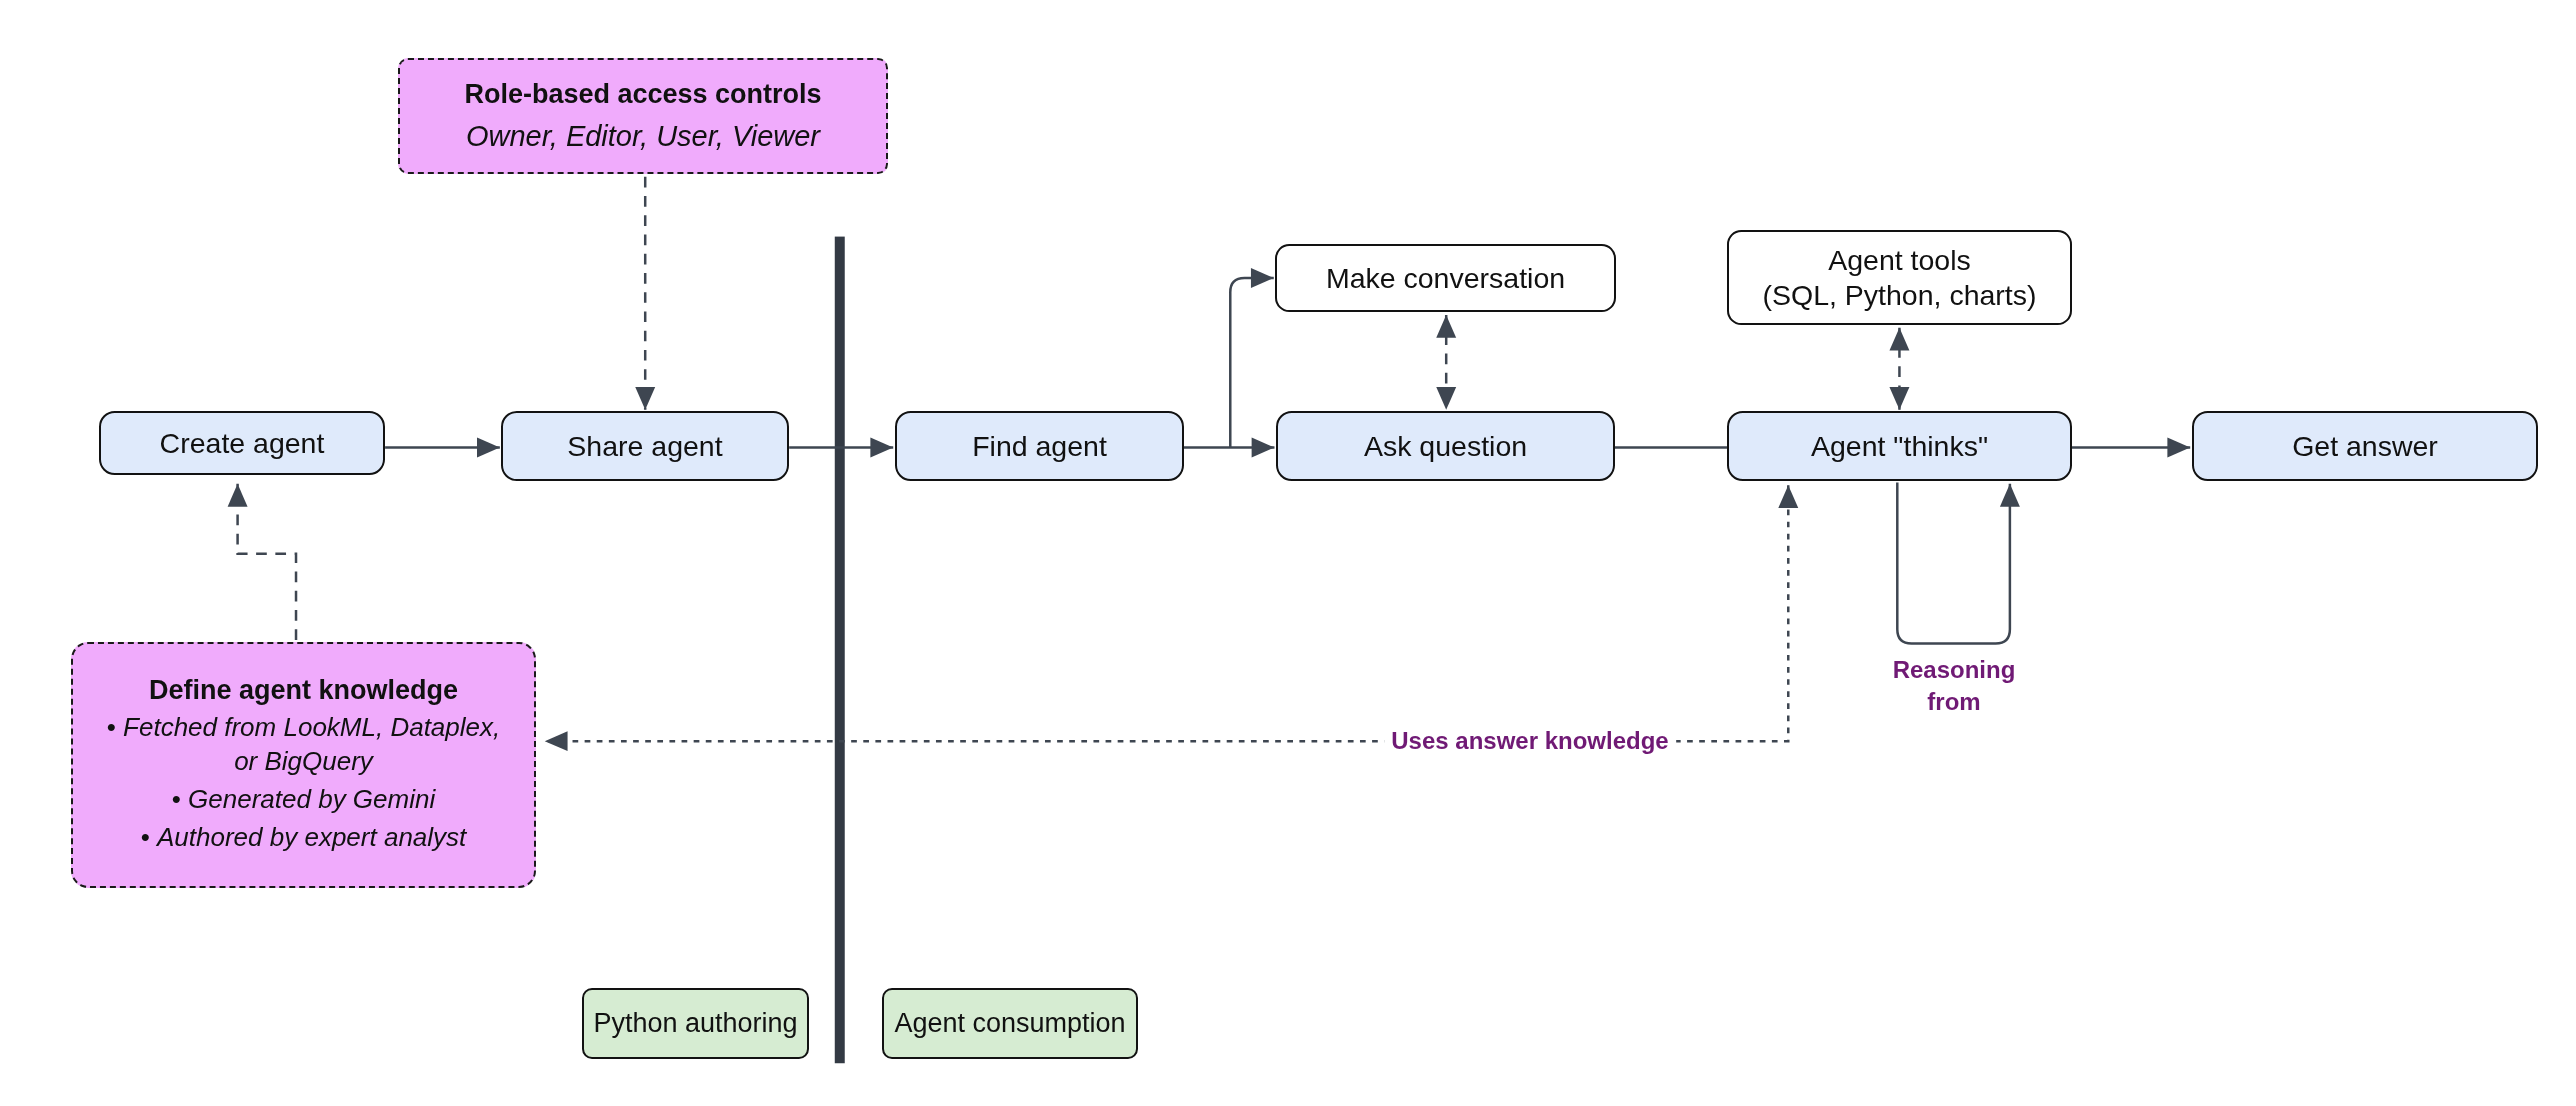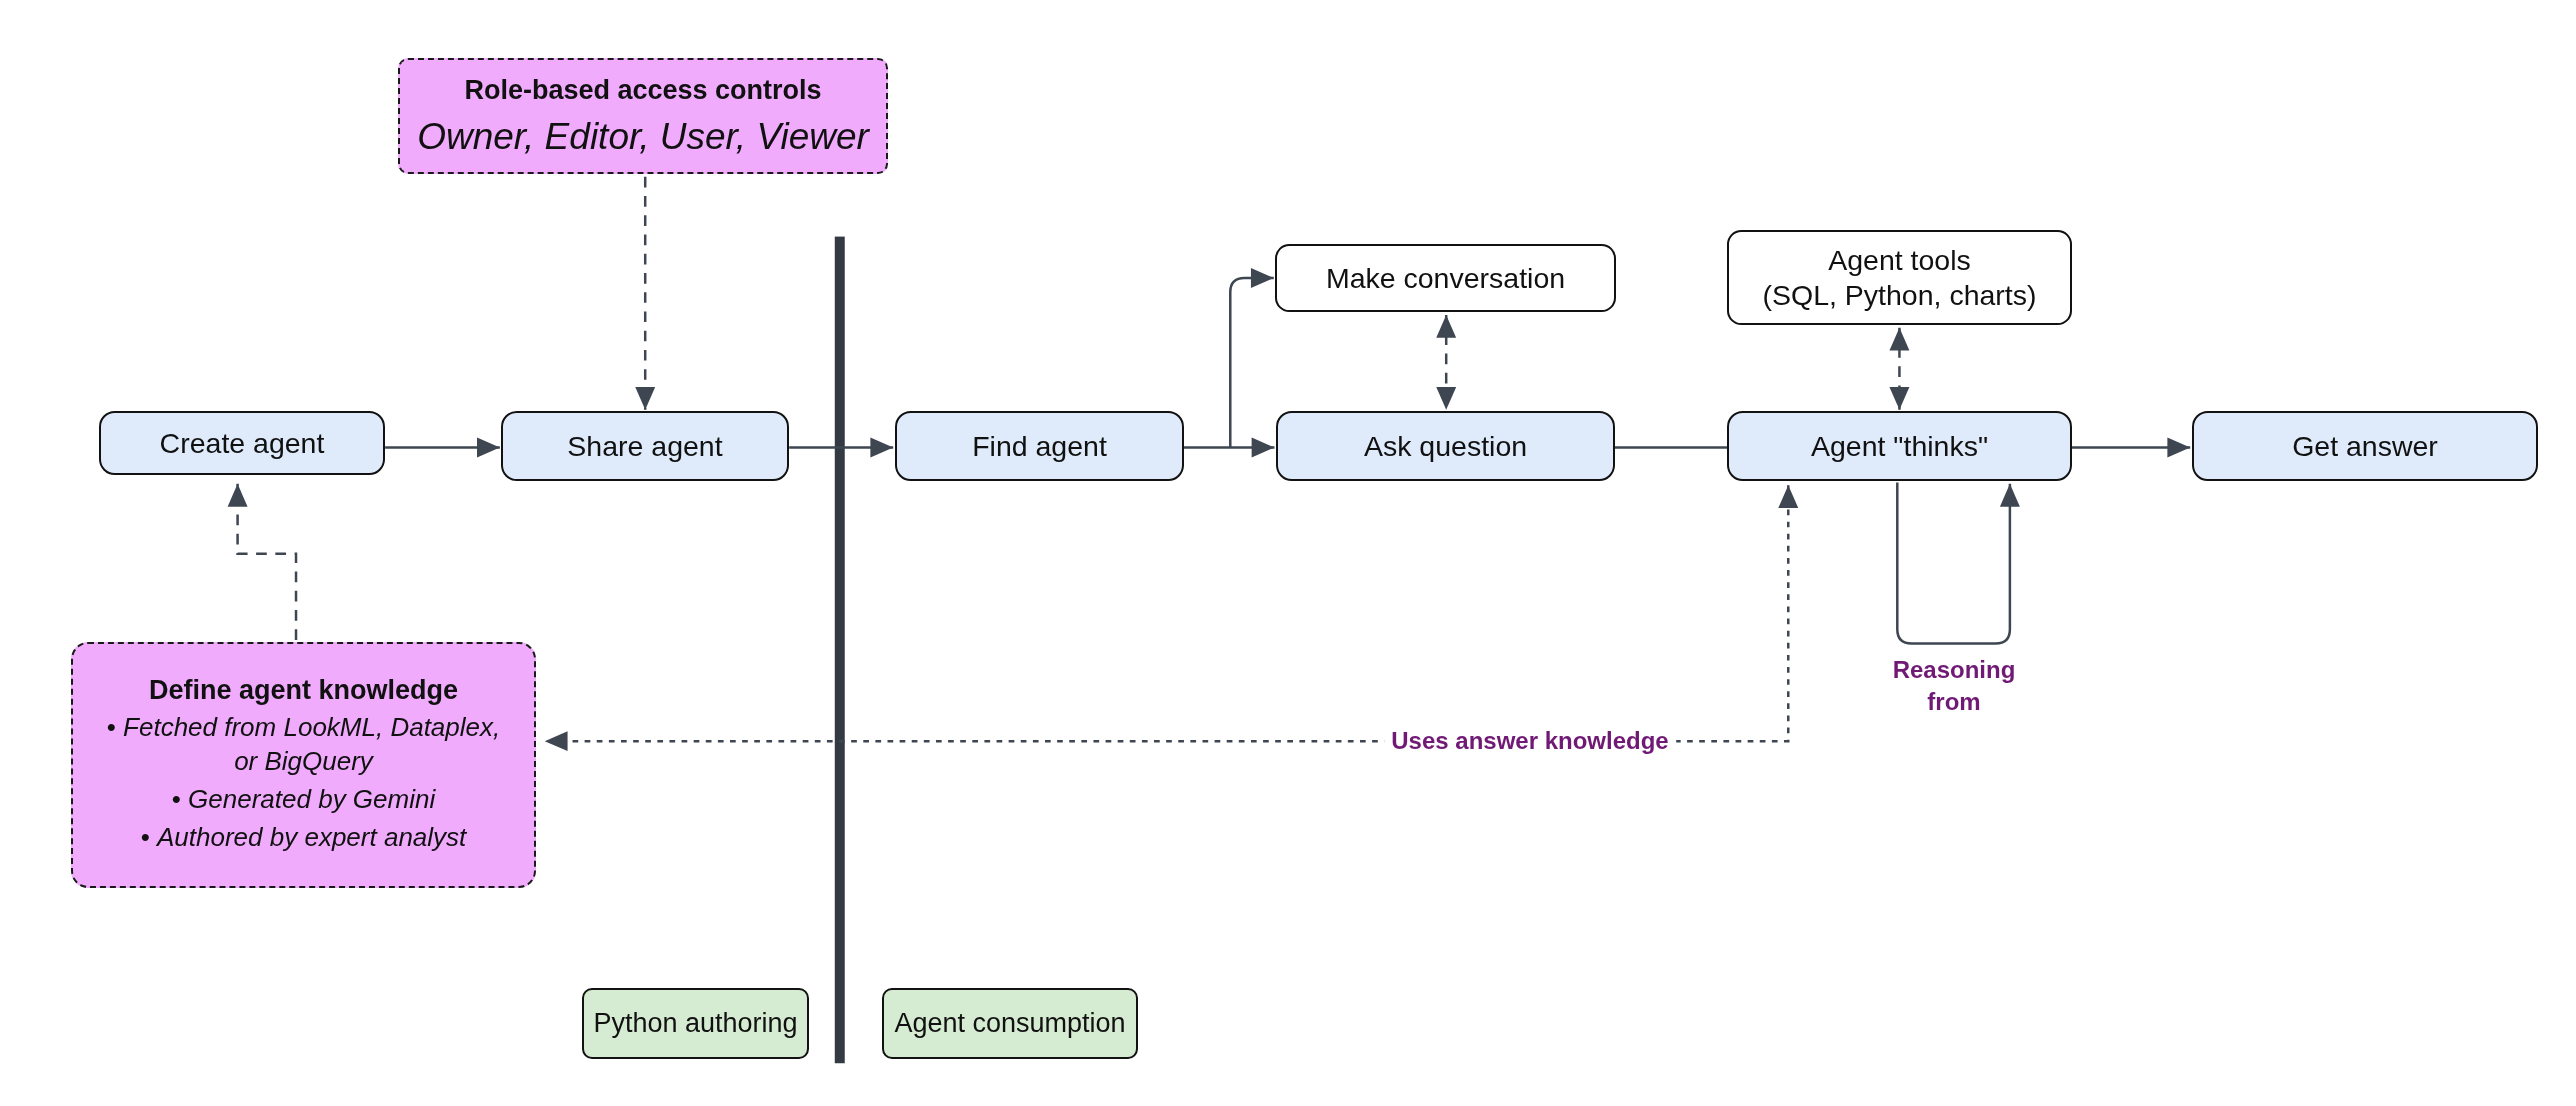--- a/index.html
+++ b/index.html
@@ -37,21 +37,21 @@
   .note{
     position:absolute;
     background:#f0abfc;
     border:2.1px dashed #1a1a1a;
     display:flex;flex-direction:column;align-items:center;justify-content:center;
     text-align:center;
   }
   .note.rbac{border-radius:10px;gap:10px;}
   .note.knowledge{border-radius:17px;gap:4.3px;padding:14.3px 20px;}
   .note .note-title{font-weight:bold;font-size:27px;}
-  .note .note-sub{font-style:italic;font-size:37px;}
+  .note .note-sub{font-style:italic;font-size:29px;}
   .note .bullet{font-style:italic;font-size:26px;line-height:1.3;max-width:428px;}
   .note .bullet::before{content:"•  ";font-style:normal;}
 
   .zone{
     position:absolute;
     background:var(--green-fill);
     border:2.9px solid var(--node-border);
     border-radius:10px;
     display:flex;align-items:center;justify-content:center;
     font-size:27px;text-align:center;

